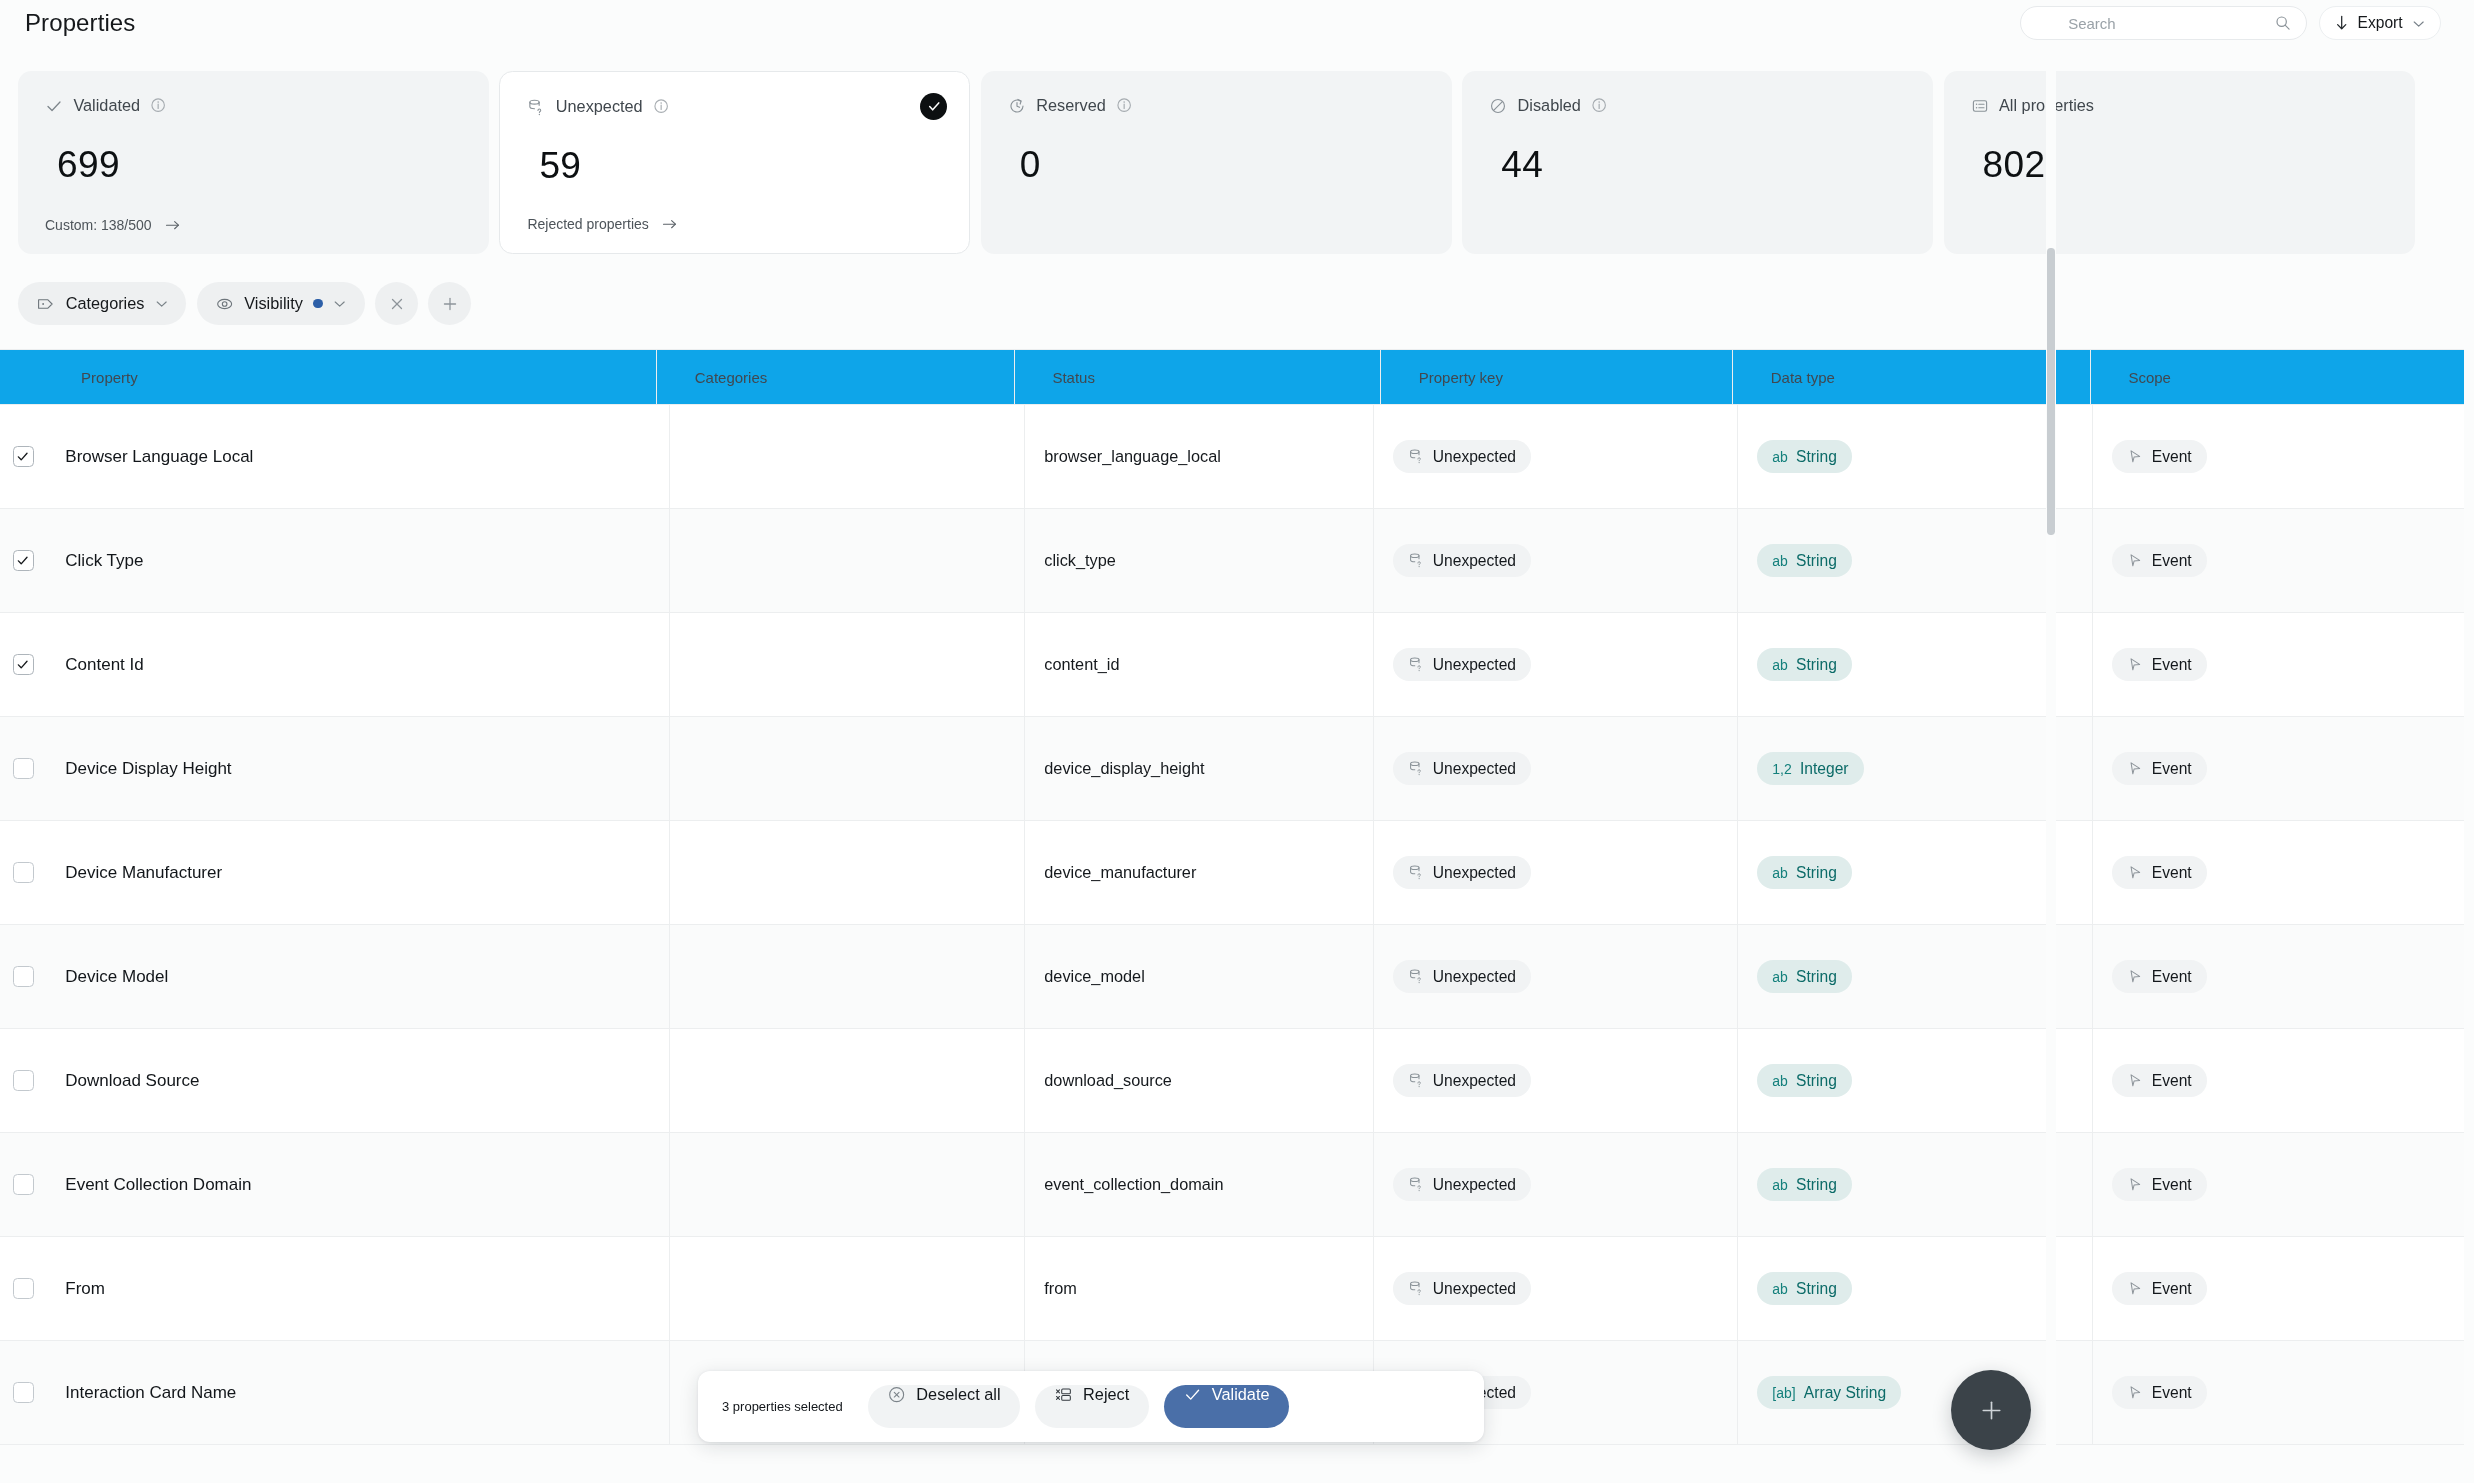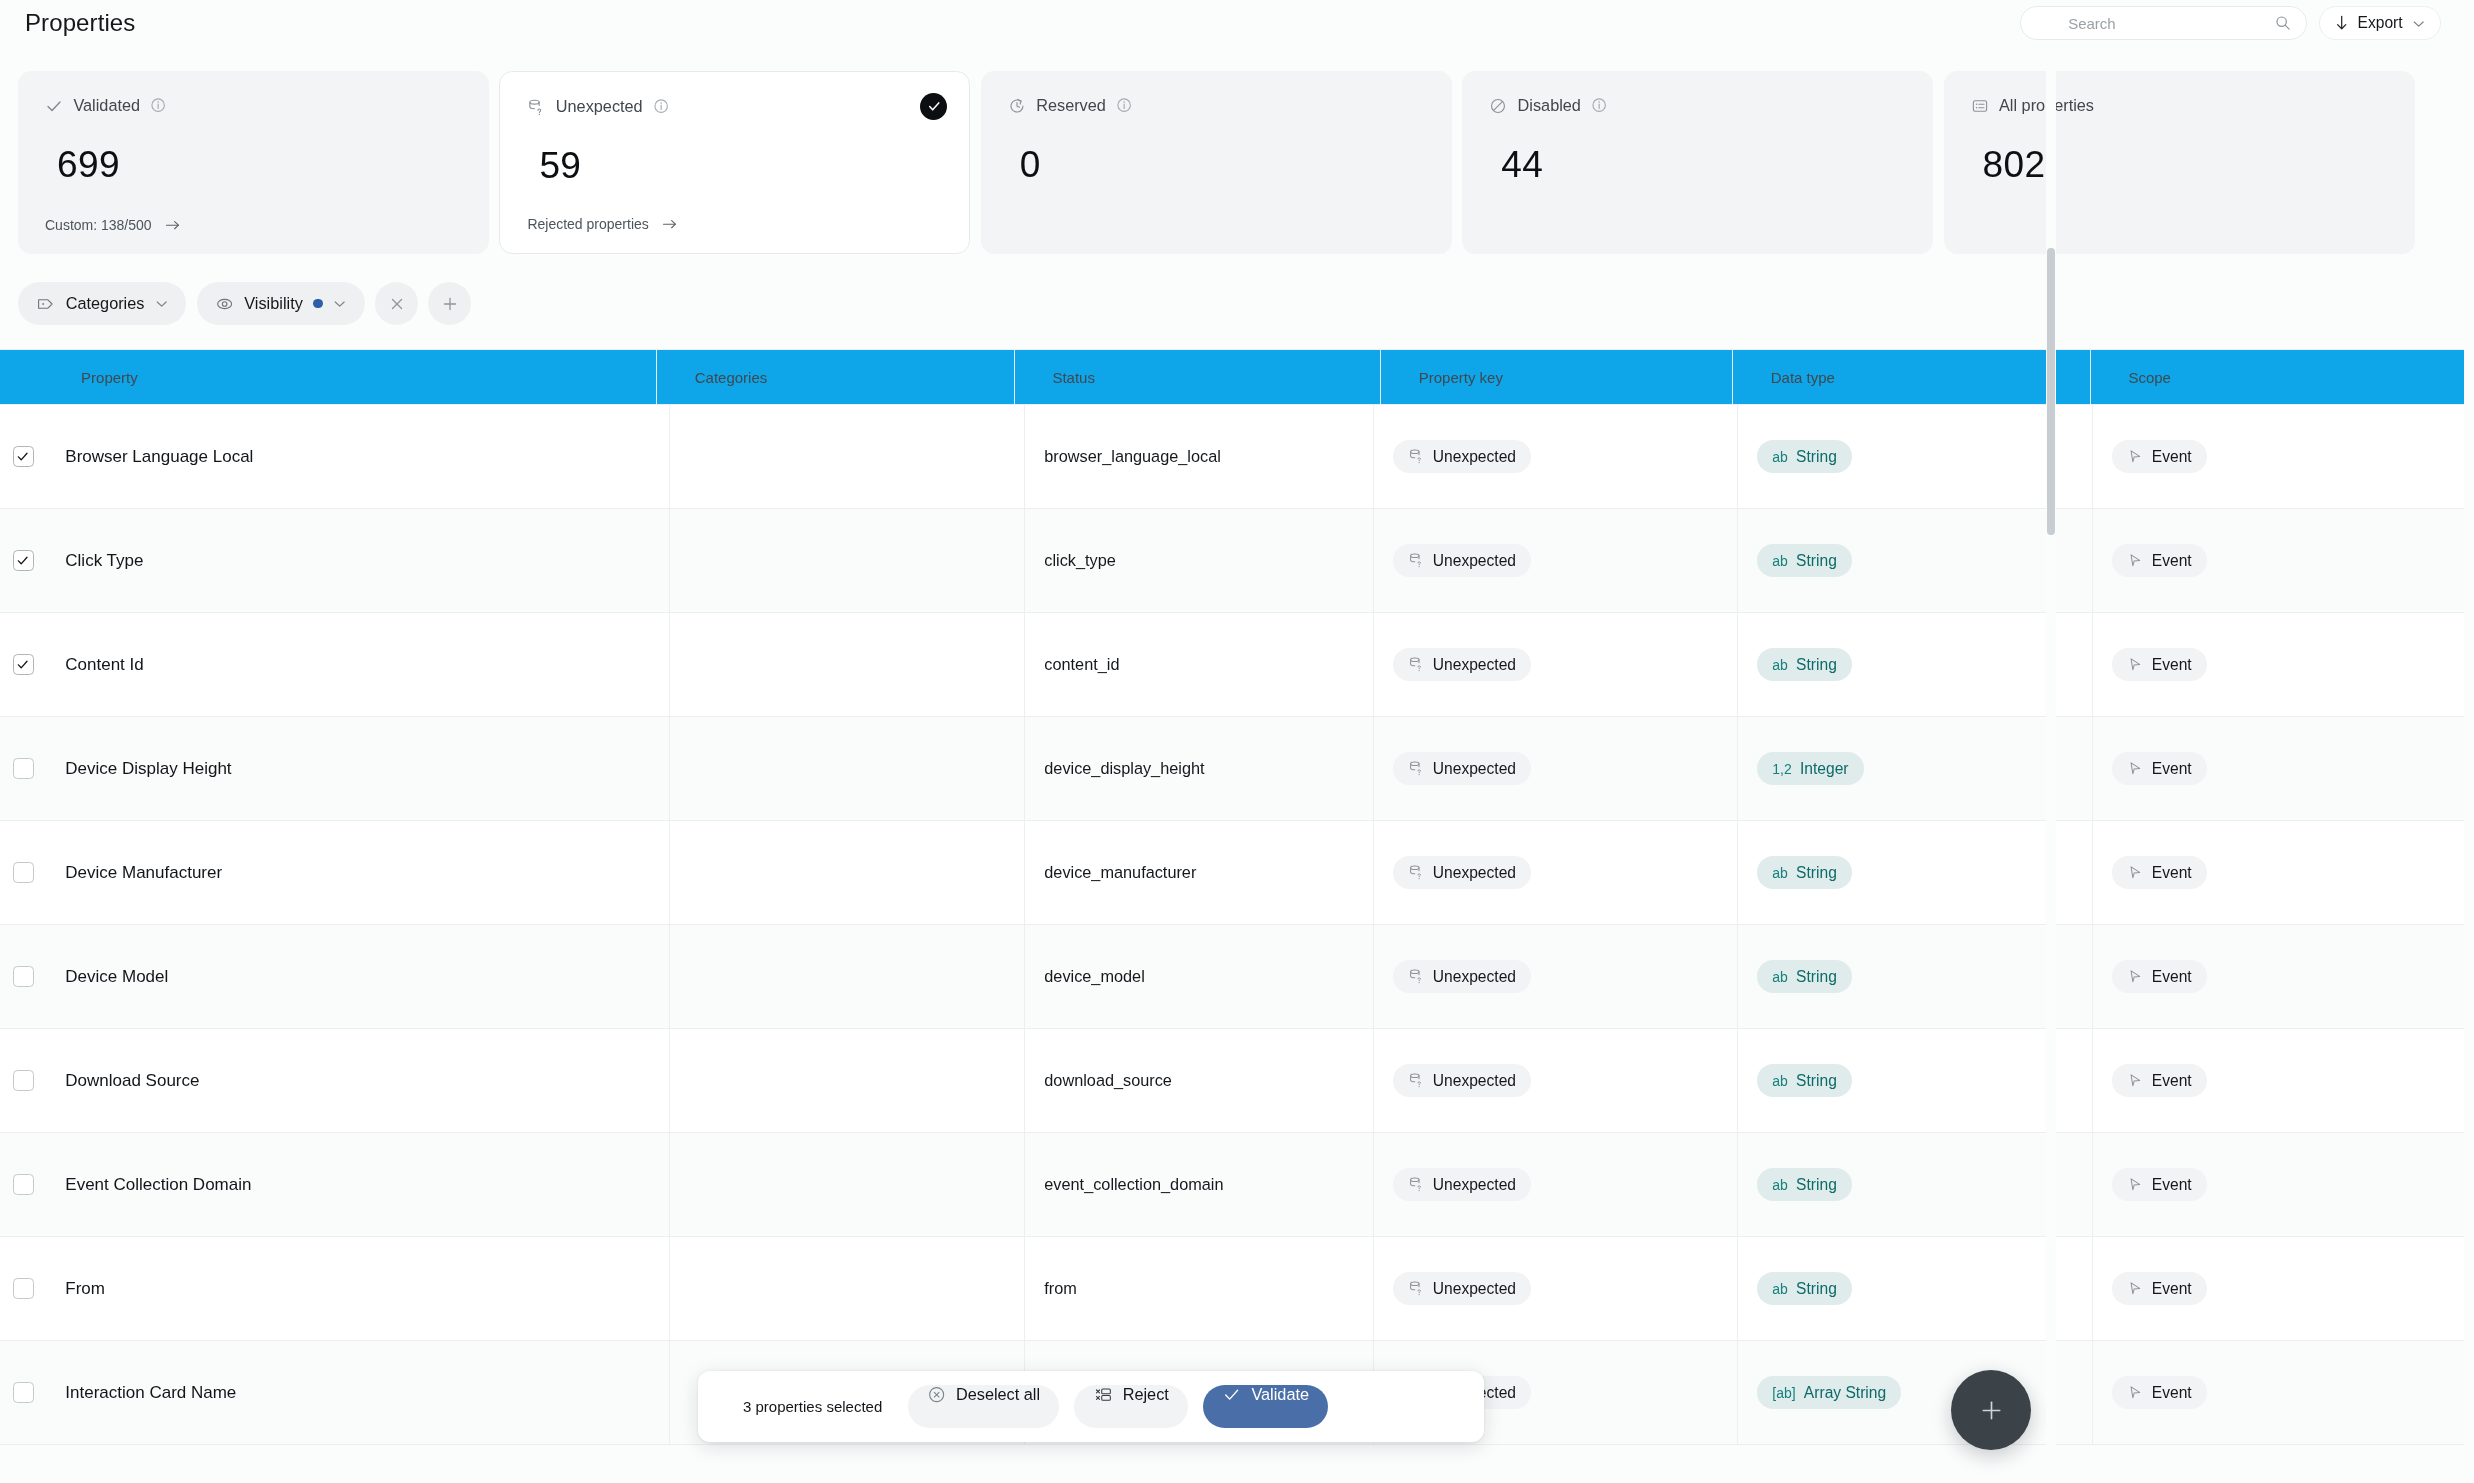--- a/index.html
+++ b/index.html
@@ -112,21 +112,21 @@
   .badge-type .tmark { font-size: 14px; color: #14807c; }
   .badge-scope { background: #f1f3f4; color: #14181c; }
 
   
   .seltoolbar {
     position: absolute; left: 698px; top: 1371px; width: 786px; height: 71px;
     background: #ffffff; border-radius: 12px;
     box-shadow: 0 4.5px 19.3px rgba(20,28,36,.13), 0 0.7px 3px rgba(20,28,36,.07);
     display: flex; align-items: center; gap: 15px; padding: 0 24px;
   }
-  .sel-count { font-size: 15px; color: #12161a; margin-right: 10.4px; margin-left: 21px; }
+  .sel-count { font-size: 13px; color: #12161a; margin-right: 10.4px; }
   .tb-btn {
     height: 43px; border-radius: 21.5px; background: #f1f3f4;
     display: flex; align-items: flex-start; gap: 9.7px; padding: 0 19.3px;
     font-size: 16.3px; color: #12161a; cursor: pointer; border: none;
     font-family: "Liberation Sans", sans-serif;
   }
   .tb-btn.primary { background: #4a6fa8; color: #ffffff; }
 
   
   .fab {

